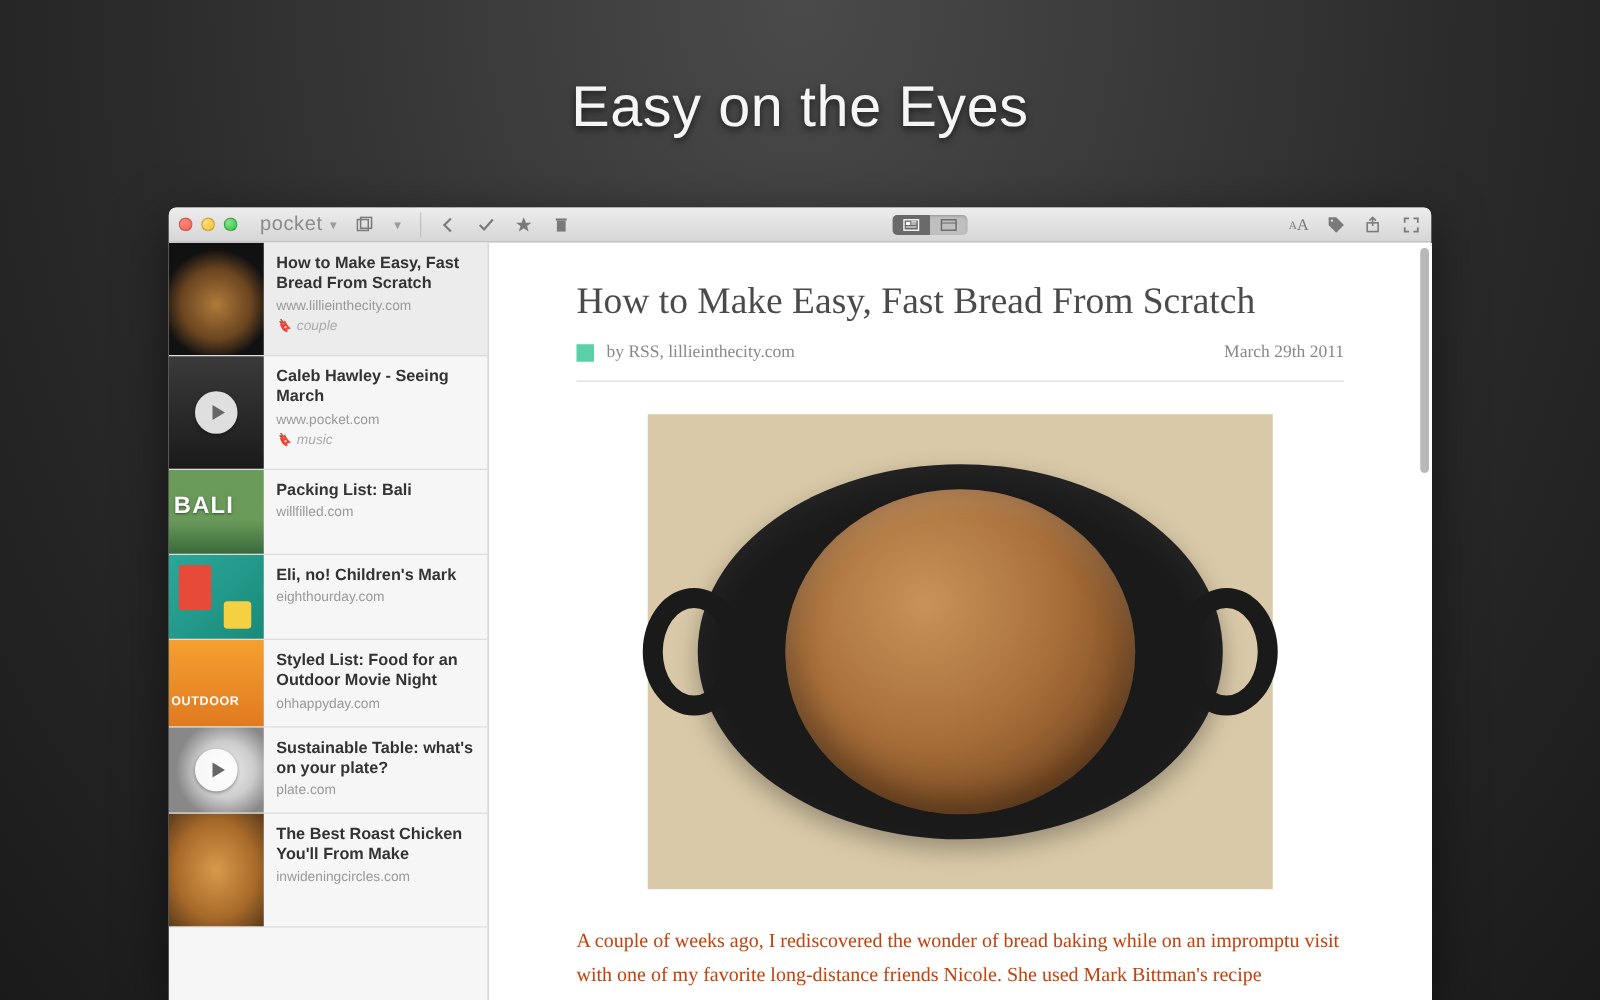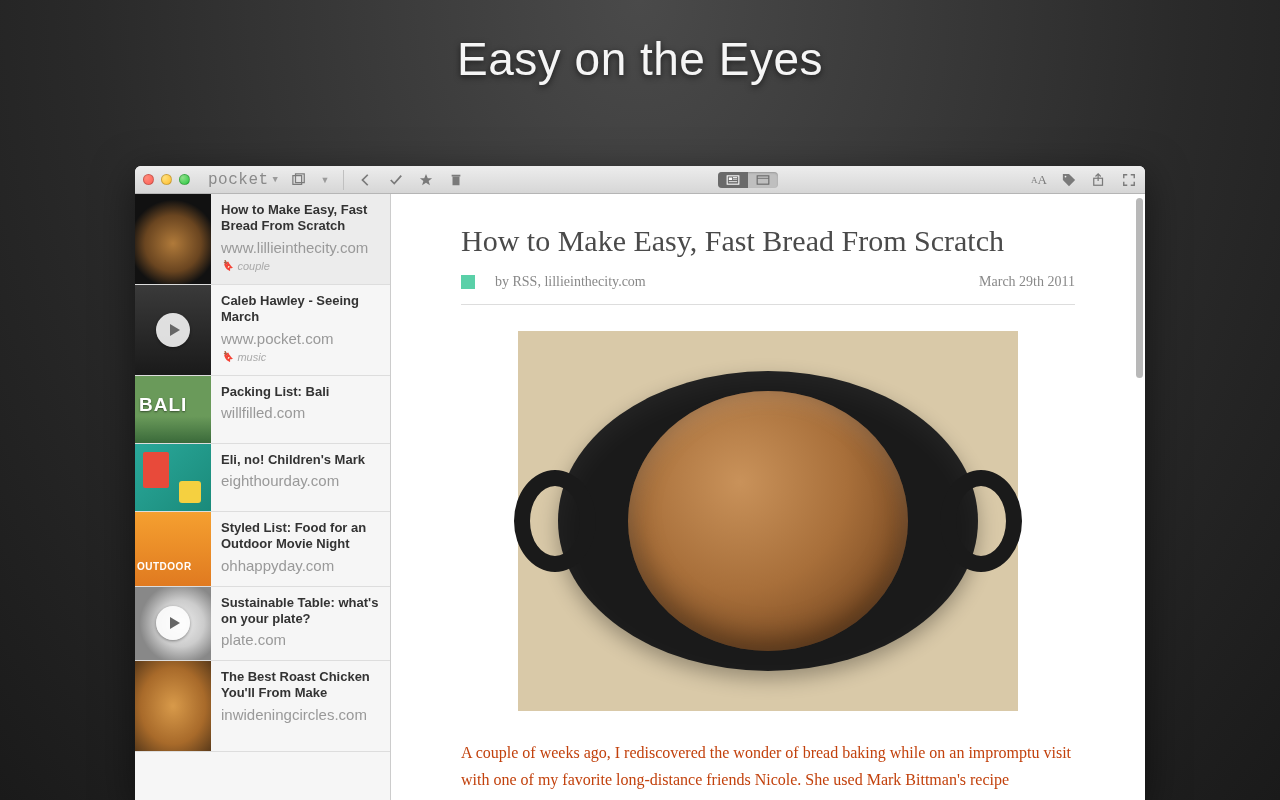--- a/index.html
+++ b/index.html
@@ -10,21 +10,21 @@
   font-family: "Helvetica Neue", Helvetica, Arial, sans-serif;
   overflow: hidden;
   position: relative;
 }
 .hero-title {
   text-align: center;
   color: #f5f5f5;
   font-size: 46px;
   font-weight: 300;
   letter-spacing: 0.5px;
-  padding-top: 32px;
+  padding-top: 58px;
   text-shadow: 0 2px 6px rgba(0,0,0,0.6);
 }
 .app-window {
   position: absolute;
   left: 135px;
   top: 166px;
   width: 1010px;
   height: 636px;
   background: #fff;
   border-radius: 6px 6px 0 0;
@@ -40,21 +40,21 @@
   display: flex;
   align-items: center;
   padding: 0 8px;
   gap: 12px;
 }
 .traffic-lights { display: flex; gap: 7px; margin-right: 6px;}
 .tl { width: 11px; height: 11px; border-radius: 50%; border: 0.5px solid rgba(0,0,0,0.2); }
 .tl.red { background: radial-gradient(circle at 30% 30%, #ff8a7a, #ff5f57); }
 .tl.yellow { background: radial-gradient(circle at 30% 30%, #ffe07a, #ffbd2e); }
 .tl.green { background: radial-gradient(circle at 30% 30%, #8fe08a, #28c940); }
-.brand { color: #8a8a8a; font-size: 16px; font-weight: 400; letter-spacing: 0.5px; display:flex; align-items:center; gap:4px;font-family:Liberation Mono, monospace;}
+.brand { color: #8a8a8a; font-size: 16px; font-weight: 400; letter-spacing: 0.5px; display:flex; align-items:center; gap:4px;}
 .brand .tri { font-size: 9px; color:#9a9a9a; }
 .tb-group { display:flex; align-items:center; gap:14px; }
 .tb-icon { width:16px; height:16px; color:#7a7a7a; display:flex; align-items:center; justify-content:center; cursor:pointer; }
 .tb-icon svg { width:14px; height:14px; fill:#7a7a7a; }
 .tb-sep { width:1px; height:20px; background:#c0c0c0; margin:0 2px;}
 .spacer { flex:1; }
 .view-toggle {
   display:flex; background:#bfbfbf; border-radius:4px; overflow:hidden; box-shadow: inset 0 1px 2px rgba(0,0,0,0.2);
 }
 .view-toggle .seg { padding:3px 8px; display:flex; align-items:center; }
@@ -83,36 +83,36 @@
 .thumb.short { min-height:60px; }
 .play-badge {
   position:absolute; left:50%; top:50%; transform:translate(-50%,-50%);
   width:34px; height:34px; border-radius:50%;
   background:rgba(255,255,255,0.85); display:flex; align-items:center; justify-content:center;
   box-shadow:0 1px 3px rgba(0,0,0,0.4);
 }
 .play-badge::after { content:''; border-left:10px solid #666; border-top:6px solid transparent; border-bottom:6px solid transparent; margin-left:3px;}
 .item-body { padding:8px 10px 8px 10px; flex:1; min-width:0; }
 .item-title { font-size:13px; color:#333; font-weight:600; line-height:1.25; margin-bottom:4px; }
-.item-source { font-size:15px; color:#999; margin-bottom:4px; }
+.item-source { font-size:11px; color:#999; margin-bottom:4px; }
 .item-tags { font-size:11px; color:#aaa; font-style:italic; display:flex; align-items:center; gap:4px;}
 .tag-icon { font-size:10px; color:#ccc; }
 .reader {
   flex:1; background:#fff; overflow-y:auto; position:relative;
 }
 .reader-inner { padding: 30px 70px 40px 70px; }
 .article-title {
   font-family: Georgia, serif;
   font-size: 30px;
   color:#4a4a4a;
   font-weight:400;
   margin-bottom:16px;
 }
 .byline-row { display:flex; align-items:center; justify-content:space-between; padding-bottom:14px; border-bottom:1px solid #ddd; margin-bottom:26px;}
-.byline-left { display:flex; align-items:center; gap:20px; font-family:Georgia,serif; font-size:14px; color:#888;}
+.byline-left { display:flex; align-items:center; gap:10px; font-family:Georgia,serif; font-size:14px; color:#888;}
 .favicon { width:14px; height:14px; background:#5ad0a8; }
 .byline-date { font-family:Georgia,serif; font-size:14px; color:#888; }
 .hero-img {
   width:500px; height:380px; margin:0 auto 28px auto;
   background:#d9c9a8;
   display:flex; align-items:center; justify-content:center;
   position:relative;
 }
 .pot {
   width:420px; height:300px; background:#1a1a1a; border-radius:50%;

